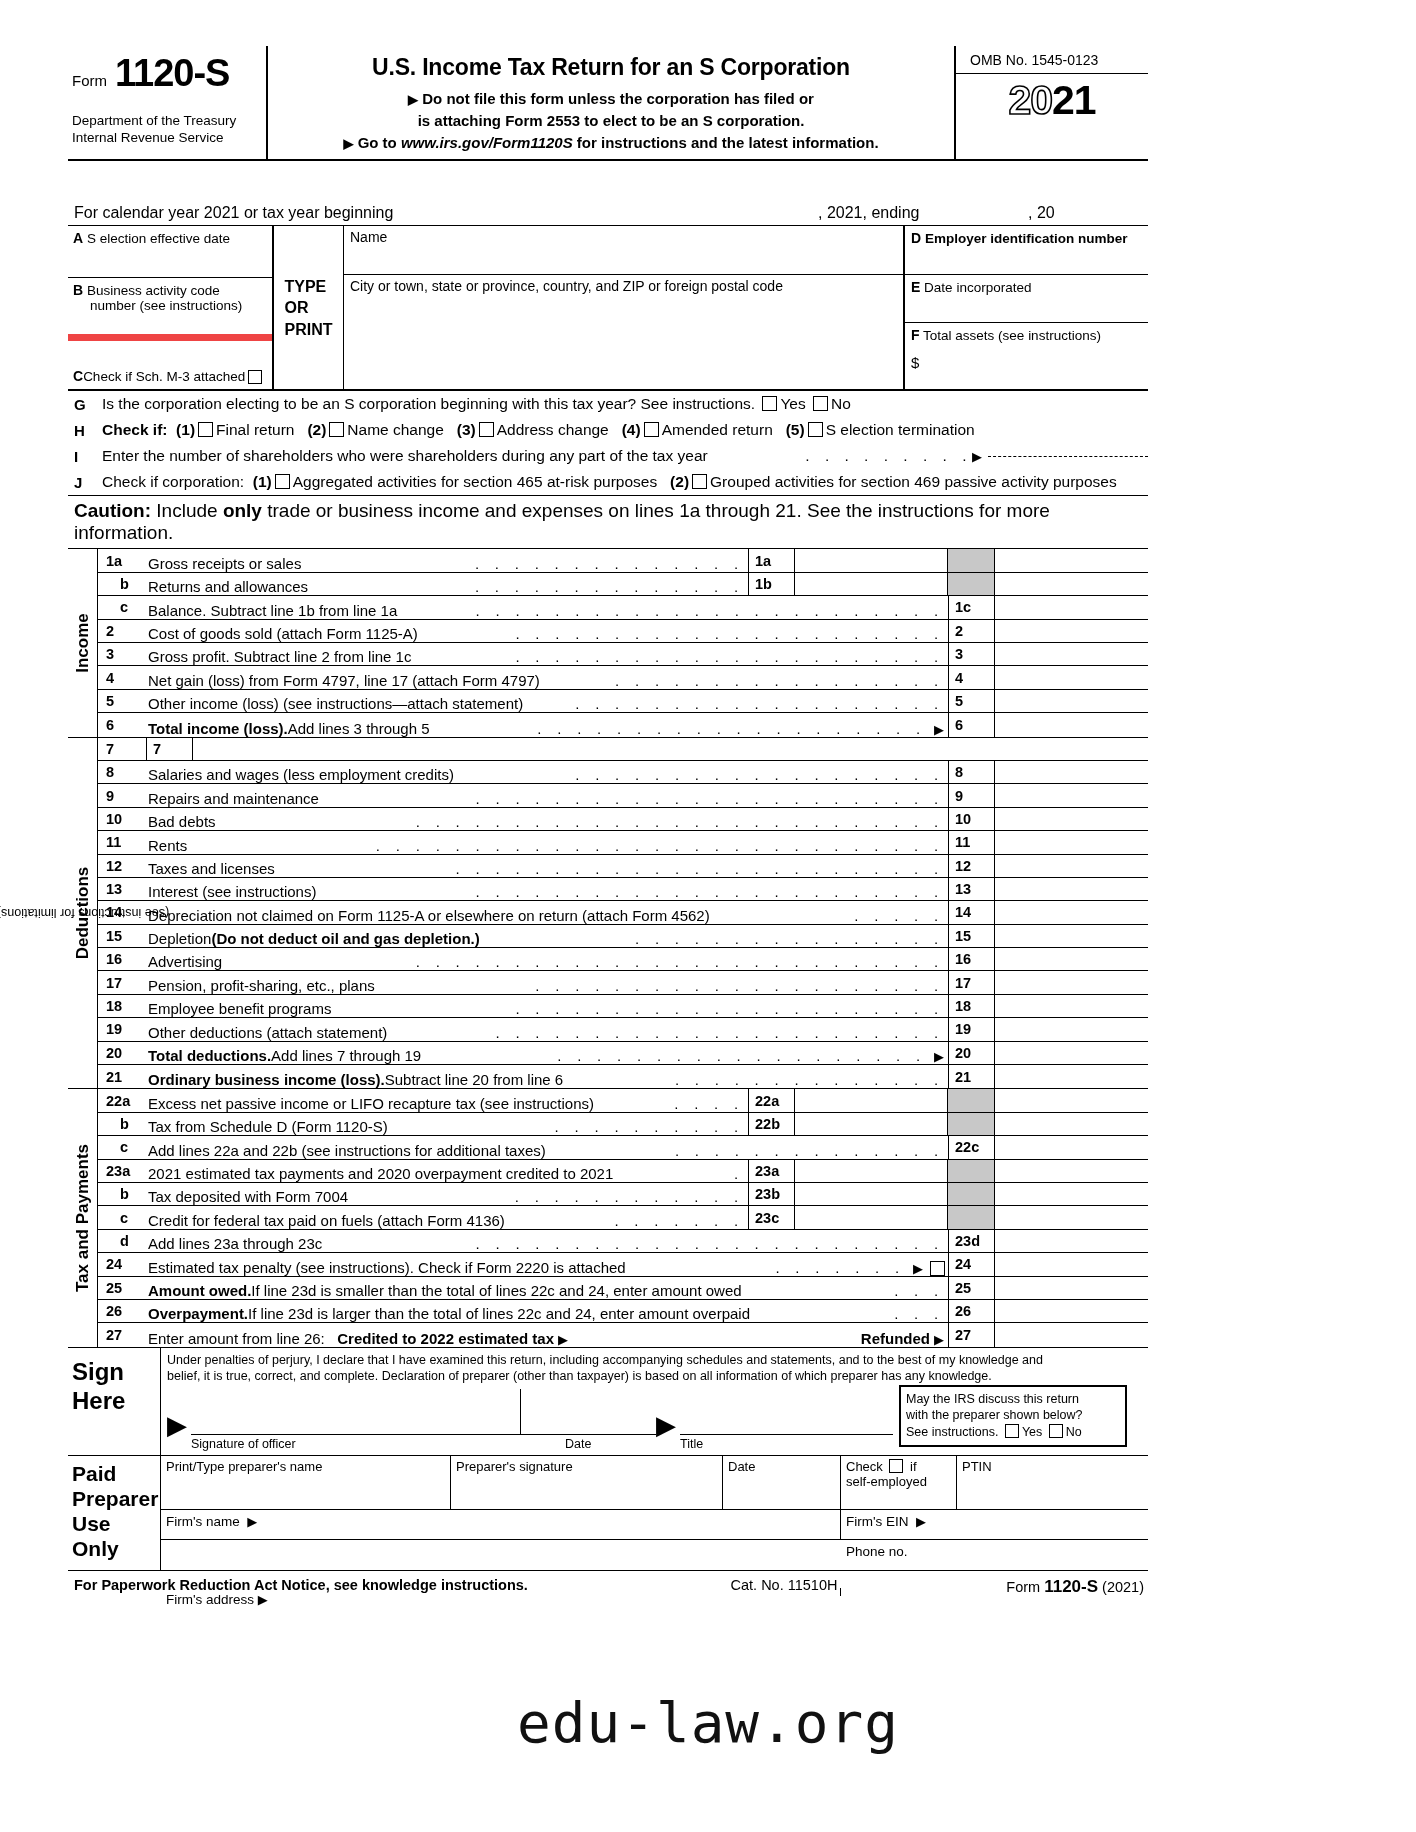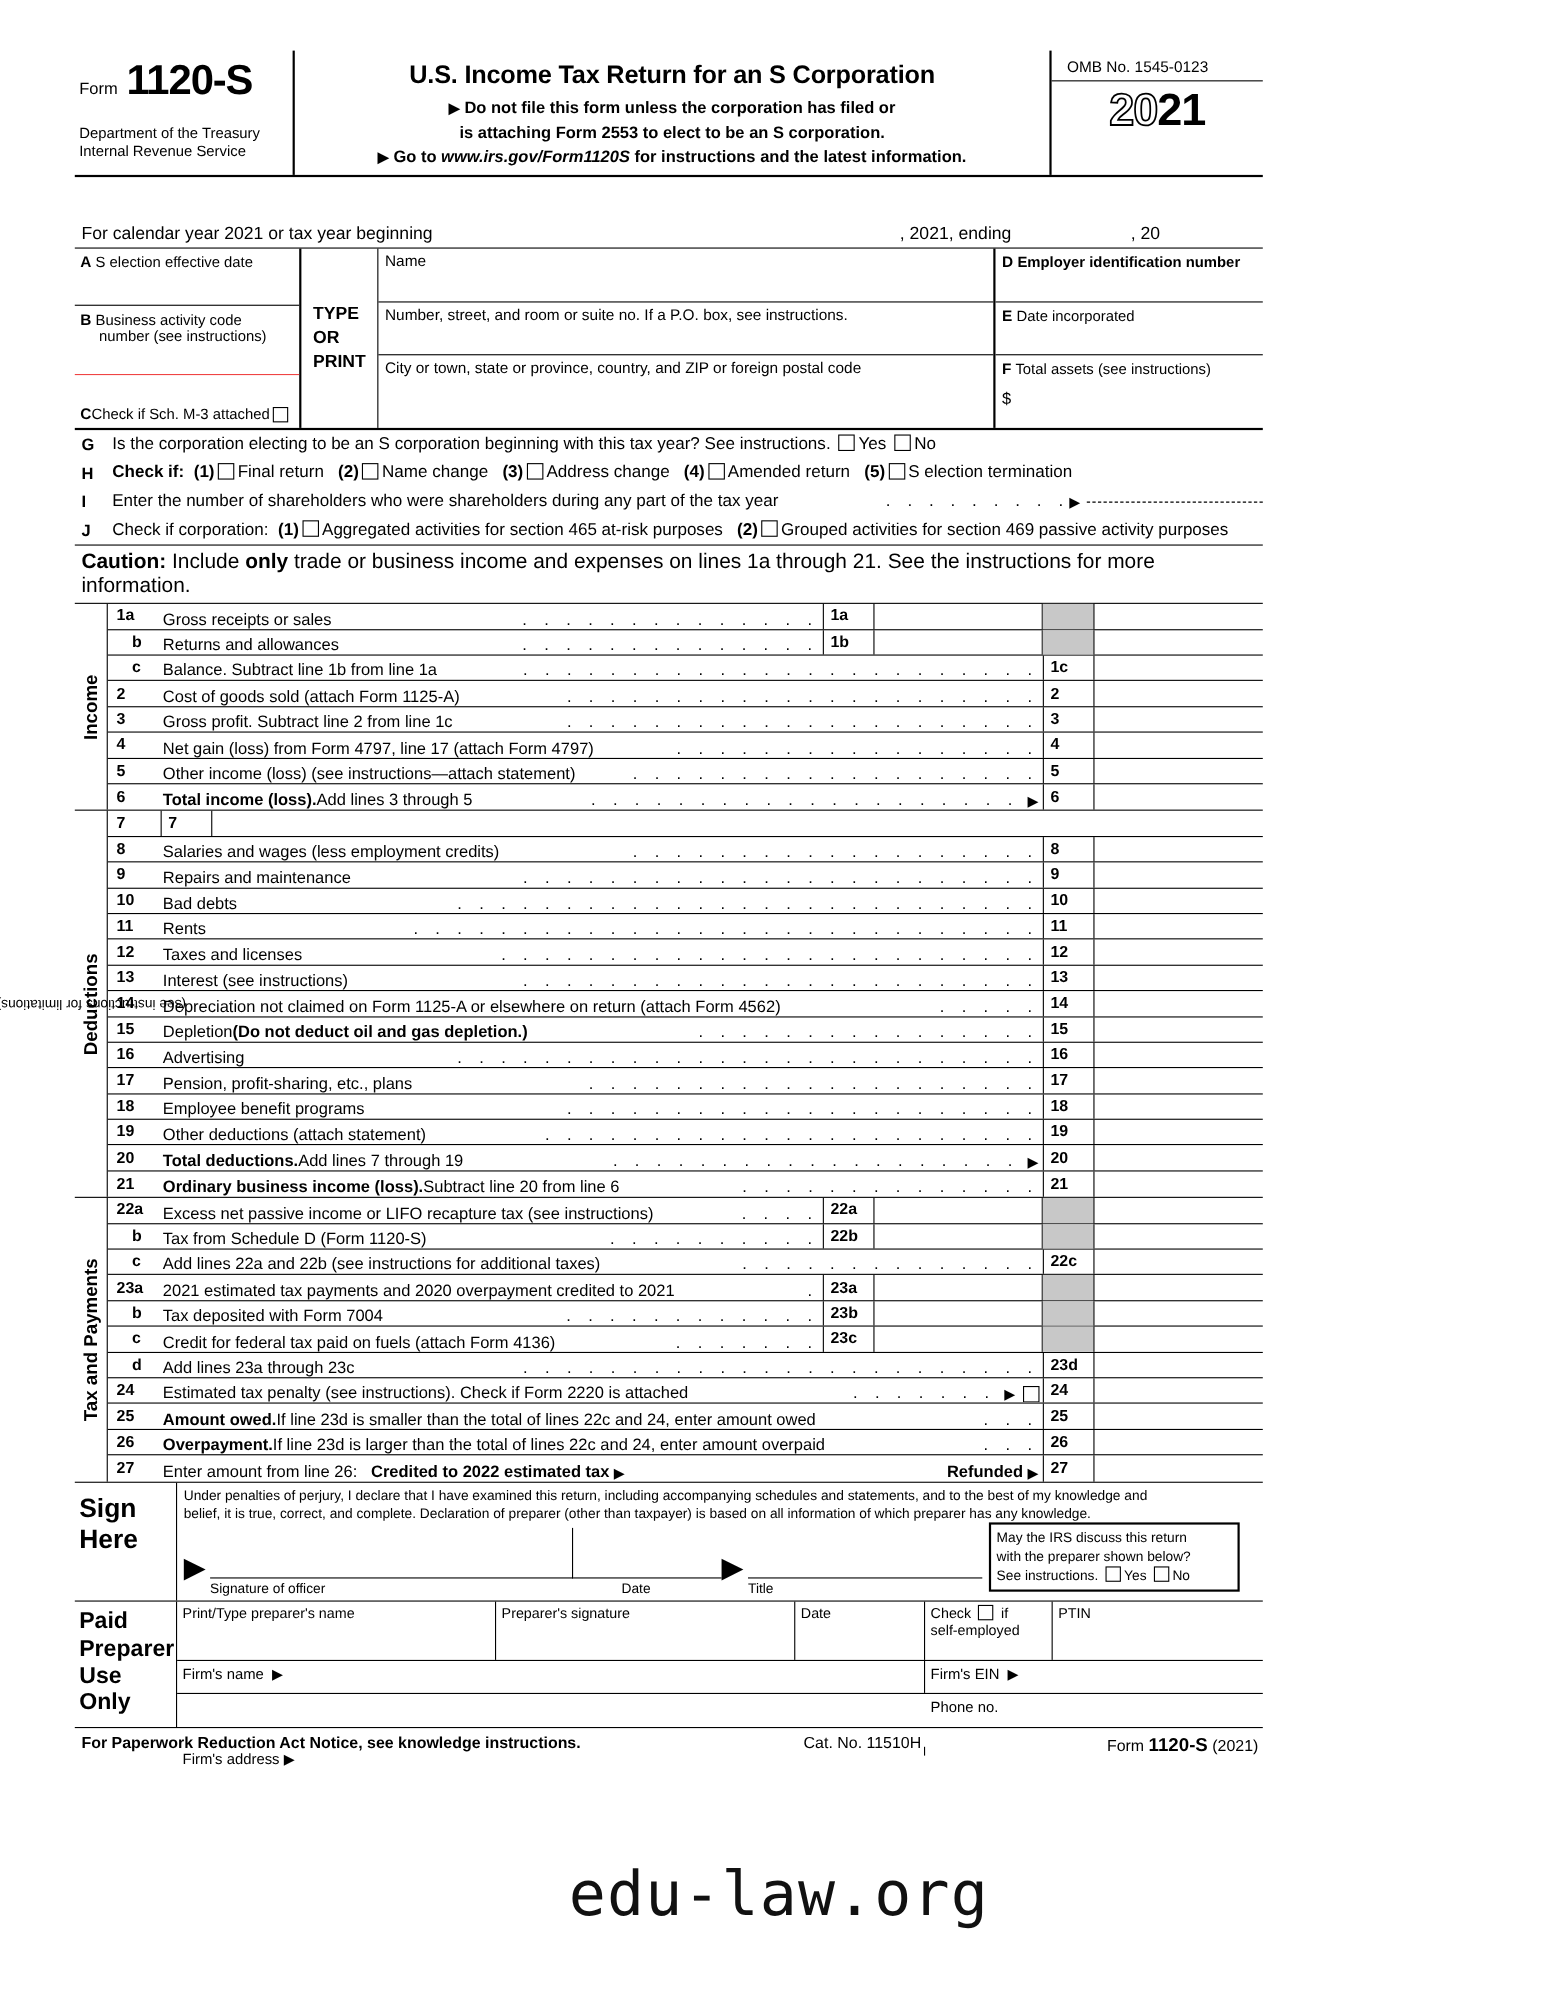--- a/index.html
+++ b/index.html
@@ -35,21 +35,21 @@
   .calrow { display:flex; border-bottom:1.6px solid #000; font-size:16px; padding:3px 0 3px 6px;margin-top:40px; }
   .calrow .c1 { flex:1; }
   .calrow .c2 { width:210px; }
   .calrow .c3 { width:120px; text-align:left; }
 
   
   .entity { display:flex; border-bottom:2.3px solid #000; }
   .ent-col-a { width:206px; border-right:2.6px solid #000; }
   .ent-a, .ent-b, .ent-c { padding:4px 5px; font-size:13.5px; }
   .ent-a { height:52px; border-bottom:1px solid #000; }
-  .ent-b { height:63px; border-bottom:1px solid #ef4444; }
+  .ent-b { height:63px; border-bottom:7px solid #ef4444; }
   .ent-c { height:48px; display:flex; align-items:flex-end; padding-bottom:5px; }
   .ent-lbl { font-weight:bold; font-size:14px; }
   .ent-typeprint { width:70px; border-right:1.6px solid #000; display:flex; align-items:center; justify-content:center; }
   .tp-text { font-size:16px; font-weight:bold; line-height:1.35; }
   .ent-col-name { flex:1; border-right:2.6px solid #000; }
   .ent-n1,.ent-n2,.ent-n3 { padding:3px 6px; font-size:14px; }
   .ent-n1 { height:49px; border-bottom:1px solid #000; }
   .ent-n2 { height:48px; border-bottom:1px solid #000; }
   .ent-n3 { height:66px; }
   .ent-col-d { width:243px; }
@@ -211,21 +211,20 @@
     </div>
     <div class="ent-typeprint">
       <div class="tp-text">
         <div>TYPE</div>
         <div>OR</div>
         <div>PRINT</div>
       </div>
     </div>
     <div class="ent-col-name">
       <div class="ent-n1"><span>Name</span></div>
-      <div class="ent-n2"><span>Number, street, and room or suite no. If a P.O. box, see instructions.</span></div>
       <div class="ent-n3"><span>City or town, state or province, country, and ZIP or foreign postal code</span></div>
     </div>
     <div class="ent-col-d">
       <div class="ent-d">
         <span class="ent-lbl">D</span>
         <span class="bold">Employer identification number</span>
       </div>
       <div class="ent-e">
         <span class="ent-lbl">E</span>
         <span>Date incorporated</span>

